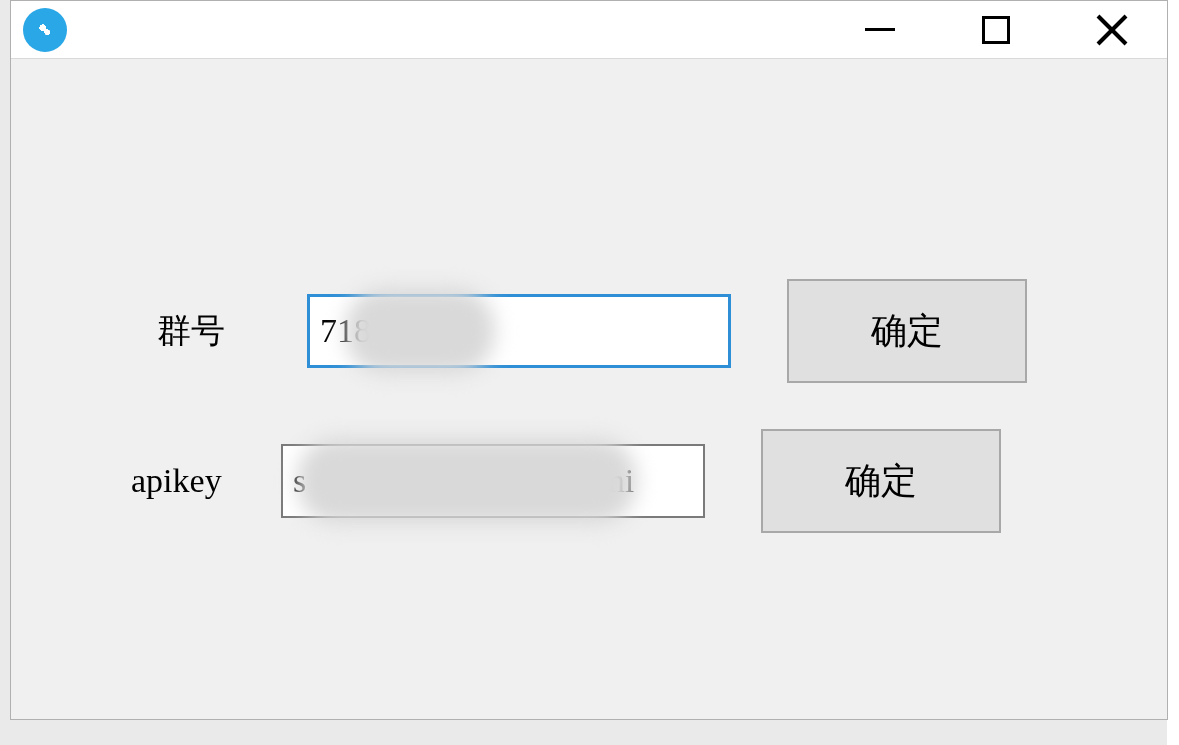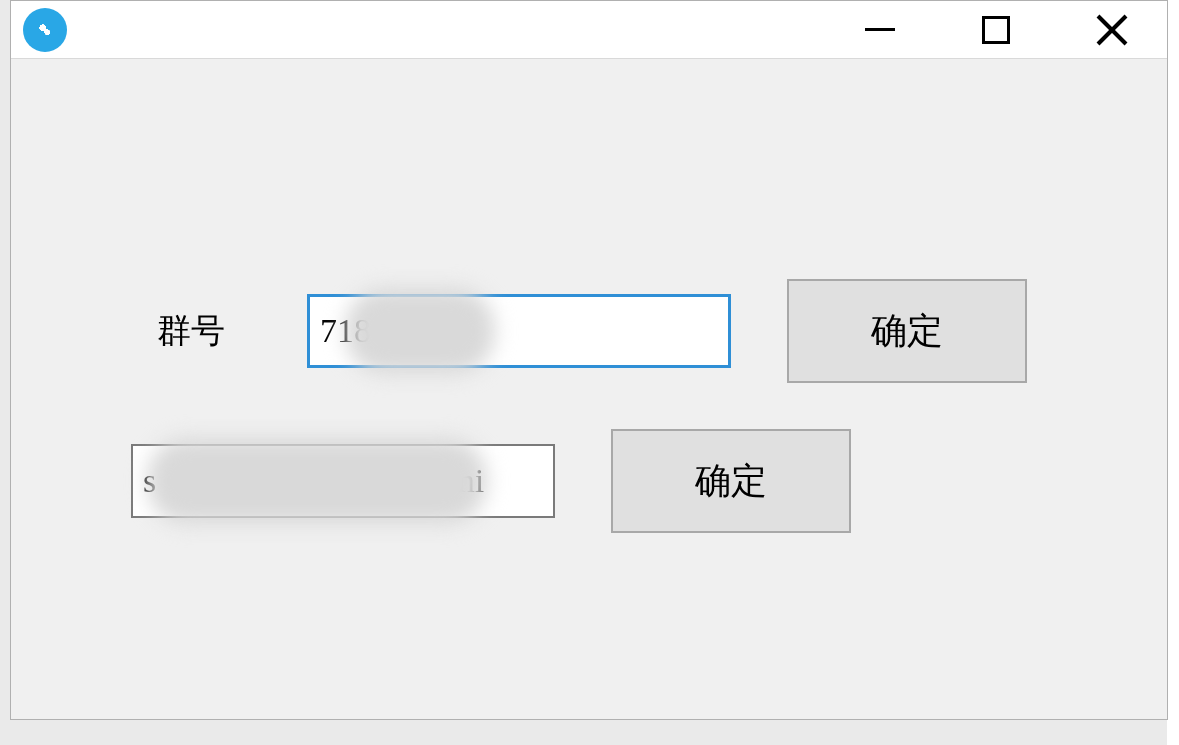--- a/index.html
+++ b/index.html
@@ -172,20 +172,21 @@
     <div class="row row1">
       <div class="label">群号</div>
       <div class="blurwrap">
         <input class="field focused" type="text" value="718" style="">
         <div class="blurpatch blur1"></div>
       </div>
       <button class="btn">确定</button>
     </div>
 
     <div class="row row2">
+      <div class="label">apikey</div>
       <div class="blurwrap">
         <input class="field" type="text" value="s                              VJmi" style="">
         <div class="blurpatch blur2"></div>
       </div>
       <button class="btn">确定</button>
     </div>
 
   </div>
 </div>
 

